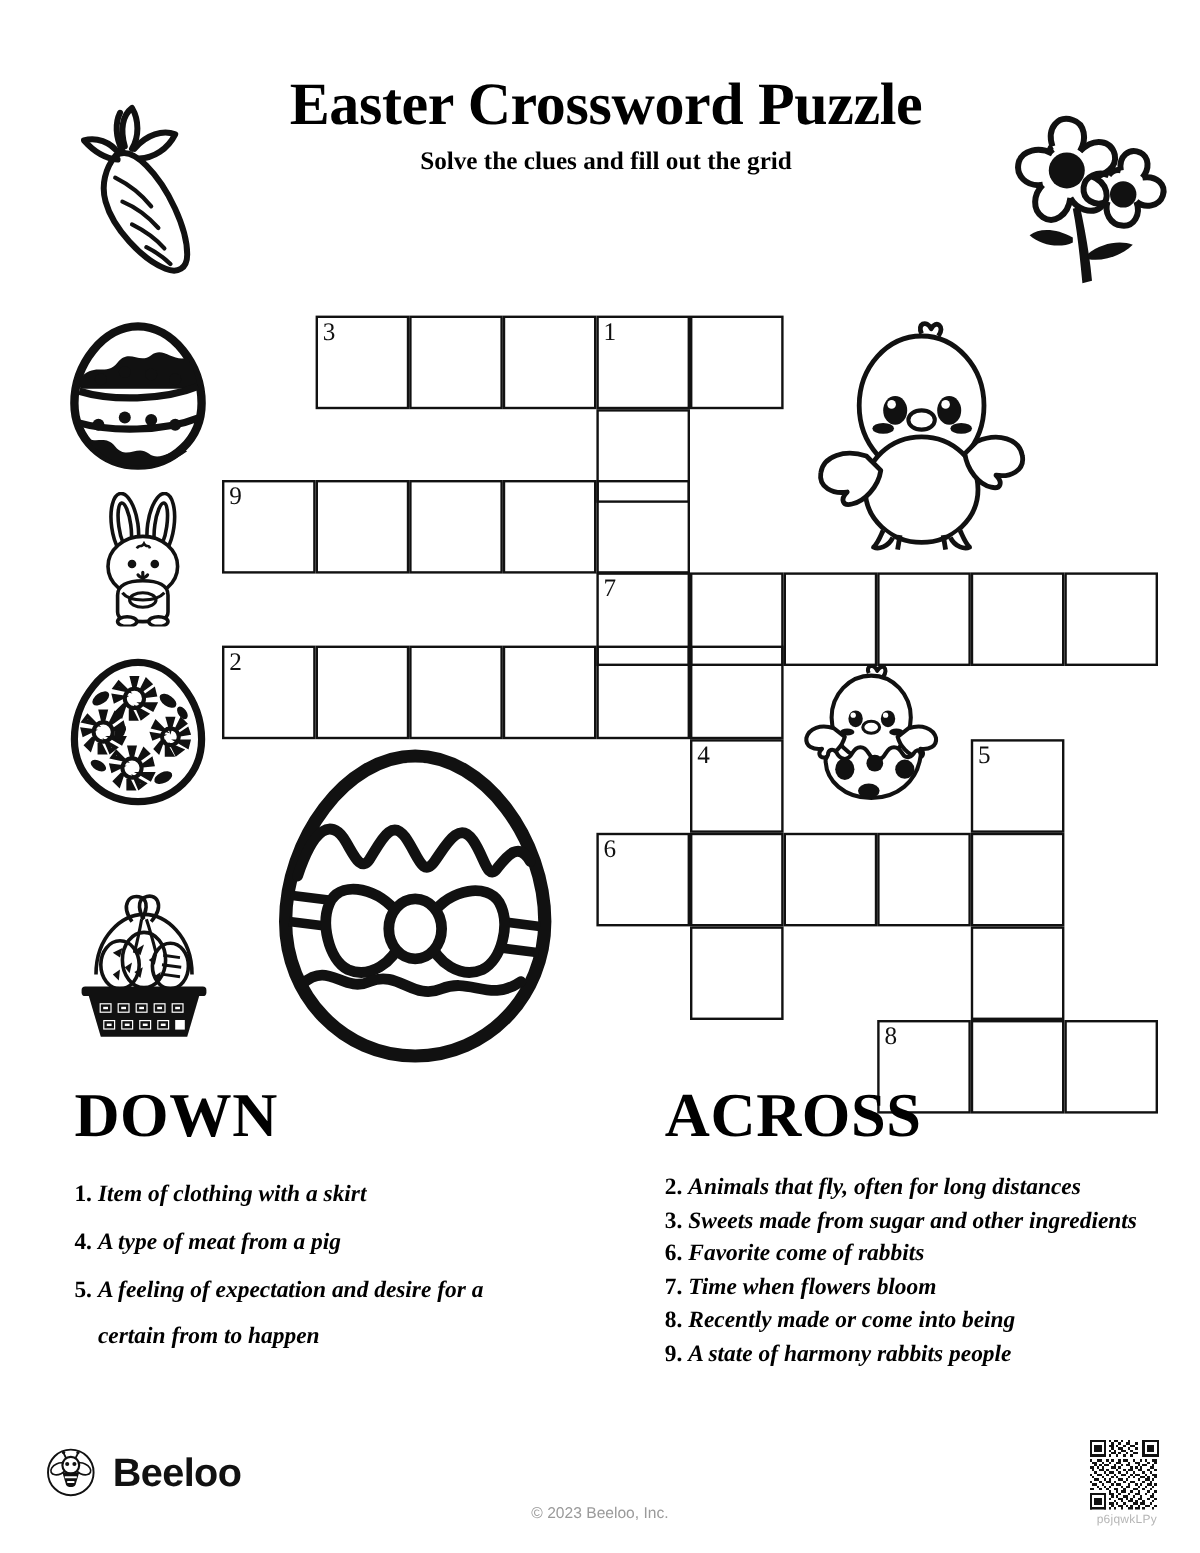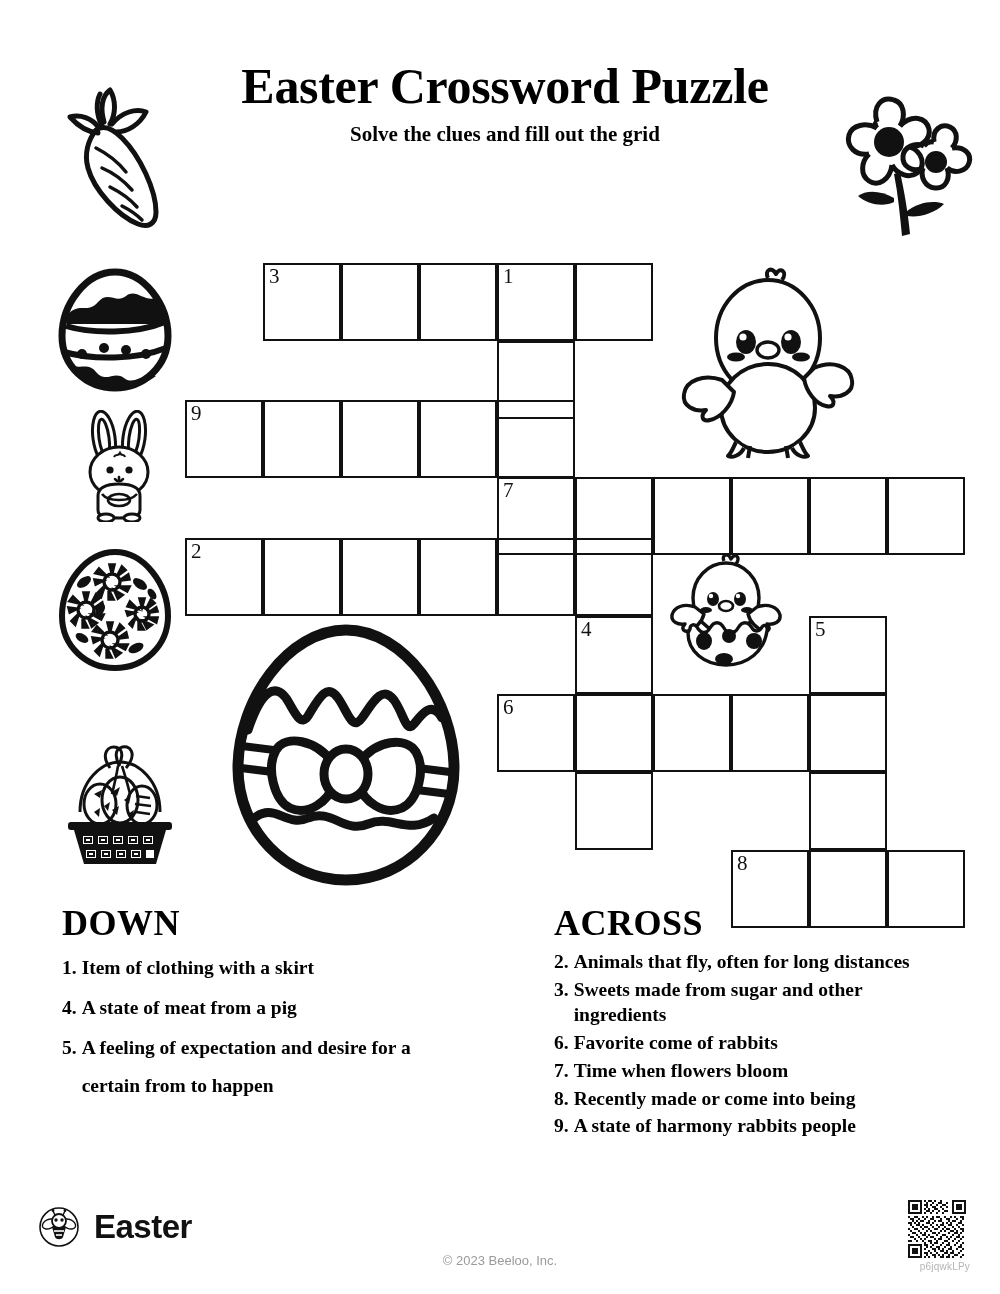--- a/index.html
+++ b/index.html
@@ -47,53 +47,53 @@
     font-size:21px;line-height:1.05;
     color:#111;
   }
 
   
   .clues{position:absolute;left:0;top:905px;width:1000px;}
   .col-down{position:absolute;left:62px;top:0;width:400px;}
   .col-across{position:absolute;left:554px;top:0;width:400px;}
   .clue-head{
     font-family:"Liberation Serif",serif;
-    font-weight:bold;font-size:36px;letter-spacing:0.5px;
-    margin:0 0 8px 0;line-height:1;
+    font-weight:bold;font-size:52px;letter-spacing:0.5px;
+    margin:0 0 20px 0;line-height:1;
   }
   .clue-list{list-style:none;margin:0;padding:0;}
   .clue-item{
     display:flex;
     font-family:"Liberation Serif",serif;
     font-weight:bold;
     font-size:19.5px;
     line-height:1.32;
     margin-bottom:2px;
   }
   .col-down .clue-item{line-height:1.95;font-size:19.5px;}
   .clue-no{flex:0 0 auto;margin-right:5px;}
-  .clue-txt{flex:1 1 auto;}
+  .clue-txt{flex:1 1 auto;font-style:italic;}
 
   
   .footer{position:absolute;left:0;top:1195px;width:1000px;height:99px;}
   .brand{position:absolute;left:38px;top:11px;display:flex;align-items:center;gap:14px;}
   .brand-name{
     font-family:"Liberation Sans",sans-serif;
     font-weight:bold;font-size:33px;letter-spacing:-0.5px;color:#111;
   }
   .copyright{
     position:absolute;left:0;top:58px;width:1000px;text-align:center;
     font-family:"Liberation Sans",sans-serif;
     font-size:13px;color:#9a9a9a;
   }
   .qr-wrap{position:absolute;left:908px;top:5px;width:62px;text-align:center;}
   .qr-code{width:58px;height:58px;display:block;}
   .qr-label{
     font-family:"Liberation Sans",sans-serif;
-    font-size:10px;color:#b5b5b5;margin-top:3px;letter-spacing:0.2px;text-align:right;
+    font-size:10px;color:#b5b5b5;margin-top:3px;letter-spacing:0.2px;
   }
 </style>
 </head>
 <body>
 
 <div class="page">
 
   <div class="header">
 
     <div class="carrot">
@@ -455,21 +455,21 @@
 
     <div class="col-down">
       <h2 class="clue-head">DOWN</h2>
       <ul class="clue-list">
         <li class="clue-item">
           <span class="clue-no">1.</span>
           <span class="clue-txt">Item of clothing with a skirt</span>
         </li>
         <li class="clue-item">
           <span class="clue-no">4.</span>
-          <span class="clue-txt">A state of meat from a pig</span>
+          <span class="clue-txt">A type of meat from a pig</span>
         </li>
         <li class="clue-item">
           <span class="clue-no">5.</span>
           <span class="clue-txt">A feeling of expectation and desire for a certain from to happen</span>
         </li>
       </ul>
     </div>
 
     <div class="col-across">
       <h2 class="clue-head">ACROSS</h2>
@@ -512,21 +512,21 @@
         <circle cx="18" cy="14" r="1.7" fill="#111"></circle>
         <circle cx="24" cy="14" r="1.7" fill="#111"></circle>
         <path d="M17 9 L15 5" stroke="#111" stroke-width="1.5" stroke-linecap="round"></path>
         <path d="M25 9 L27 5" stroke="#111" stroke-width="1.5" stroke-linecap="round"></path>
         <circle cx="15" cy="4.5" r="1.4" fill="#111"></circle>
         <circle cx="27" cy="4.5" r="1.4" fill="#111"></circle>
         <path d="M14 21 L28 21 L25 31 C24 34 18 34 17 31 Z" fill="#111"></path>
         <path d="M16 25 L26 25" stroke="#fff" stroke-width="1.6"></path>
         <path d="M18 29 L24 29" stroke="#fff" stroke-width="1.6"></path>
       </svg>
-      <span class="brand-name">Easter</span>
+      <span class="brand-name">Beeloo</span>
     </div>
 
     <div class="copyright">© 2023 Beeloo, Inc.</div>
 
     <div class="qr-wrap">
       <svg class="qr-code" viewBox="0 0 29 29" shape-rendering="crispEdges">
         <rect width="29" height="29" fill="#fff"></rect>
         <g fill="#111">
           <rect x="0" y="0" width="7" height="1"></rect>
             <rect x="0" y="6" width="7" height="1"></rect>

